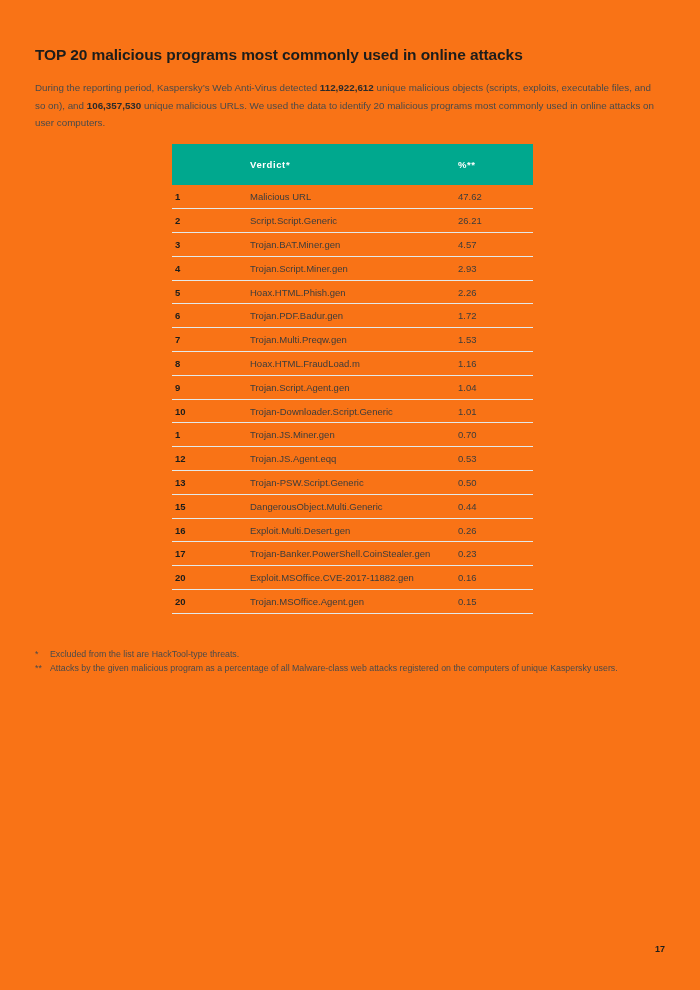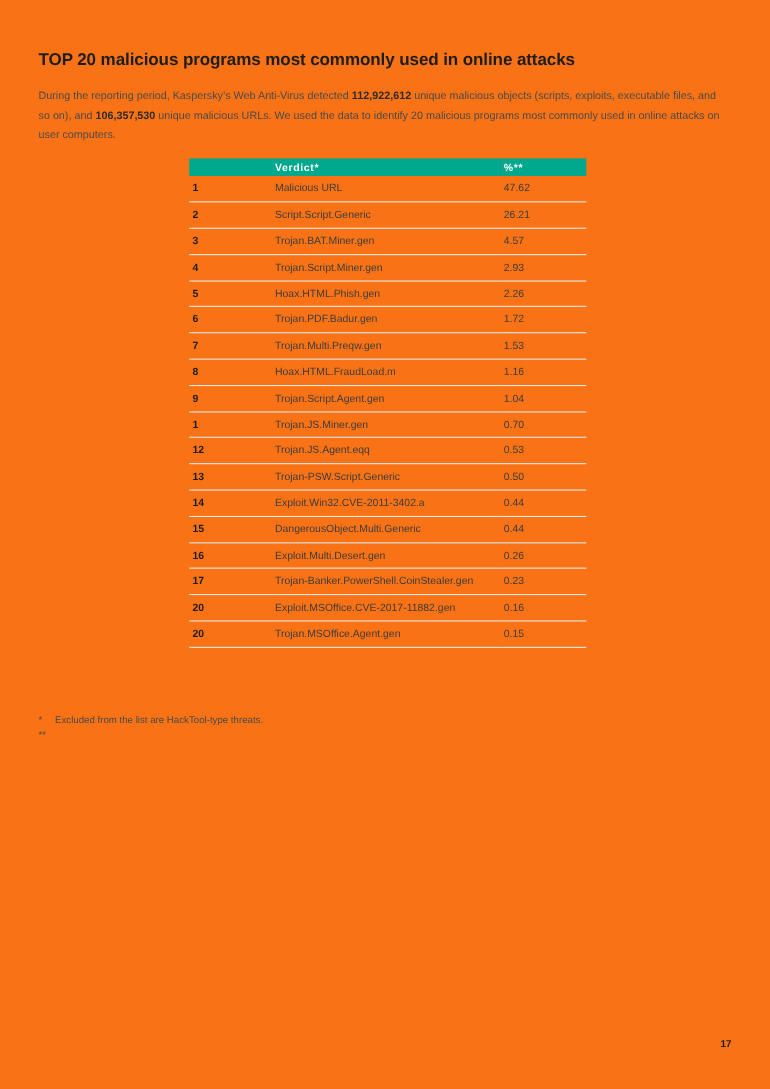--- a/index.html
+++ b/index.html
@@ -33,21 +33,21 @@
     position: absolute; left: 172px; top: 144px;
     width: 361px;
     border-collapse: collapse;
     table-layout: fixed;
     font-size: 9.5px;
   }
   .malware-table col.c-rank    { width: 78px; }
   .malware-table col.c-verdict { width: 208px; }
   .malware-table col.c-percent { width: 75px; }
   .malware-table thead th {
-    height: 16px;
+    height: 41px;
     color: #ffffff;
     font-weight: bold;
     text-align: left;
     letter-spacing: 0.6px;
     font-size: 9.5px;
     padding: 0;
     vertical-align: middle;
   }
   .malware-table tbody td {
     height: 23.8px;
@@ -137,38 +137,38 @@
       <td class="rank">8</td>
       <td class="verdict">Hoax.HTML.FraudLoad.m</td>
       <td class="percent">1.16</td>
     </tr>
         <tr>
       <td class="rank">9</td>
       <td class="verdict">Trojan.Script.Agent.gen</td>
       <td class="percent">1.04</td>
     </tr>
         <tr>
+      <td class="rank">10</td>
+      <td class="verdict">Trojan-Downloader.Script.Generic</td>
+      <td class="percent">1.01</td>
+    </tr>
+        <tr>
       <td class="rank">1</td>
       <td class="verdict">Trojan.JS.Miner.gen</td>
       <td class="percent">0.70</td>
     </tr>
         <tr>
       <td class="rank">12</td>
       <td class="verdict">Trojan.JS.Agent.eqq</td>
       <td class="percent">0.53</td>
     </tr>
         <tr>
       <td class="rank">13</td>
       <td class="verdict">Trojan-PSW.Script.Generic</td>
       <td class="percent">0.50</td>
-    </tr>
-        <tr>
-      <td class="rank">14</td>
-      <td class="verdict">Exploit.Win32.CVE-2011-3402.a</td>
-      <td class="percent">0.44</td>
     </tr>
         <tr>
       <td class="rank">15</td>
       <td class="verdict">DangerousObject.Multi.Generic</td>
       <td class="percent">0.44</td>
     </tr>
         <tr>
       <td class="rank">16</td>
       <td class="verdict">Exploit.Multi.Desert.gen</td>
       <td class="percent">0.26</td>
@@ -191,18 +191,19 @@
       </tbody>
   </table>
 
   <div class="footnotes">
     <div class="footnote">
       <span class="marker">*</span>
       <span class="text">Excluded from the list are HackTool-type threats.</span>
     </div>
     <div class="footnote">
       <span class="marker">**</span>
+      <span class="text">Attacks by the given malicious program as a percentage of all Malware-class web attacks registered on the computers of unique Kaspersky users.</span>
     </div>
   </div>
 
   <div class="page-number">17</div>
 
 </div>
 
 </body></html>

